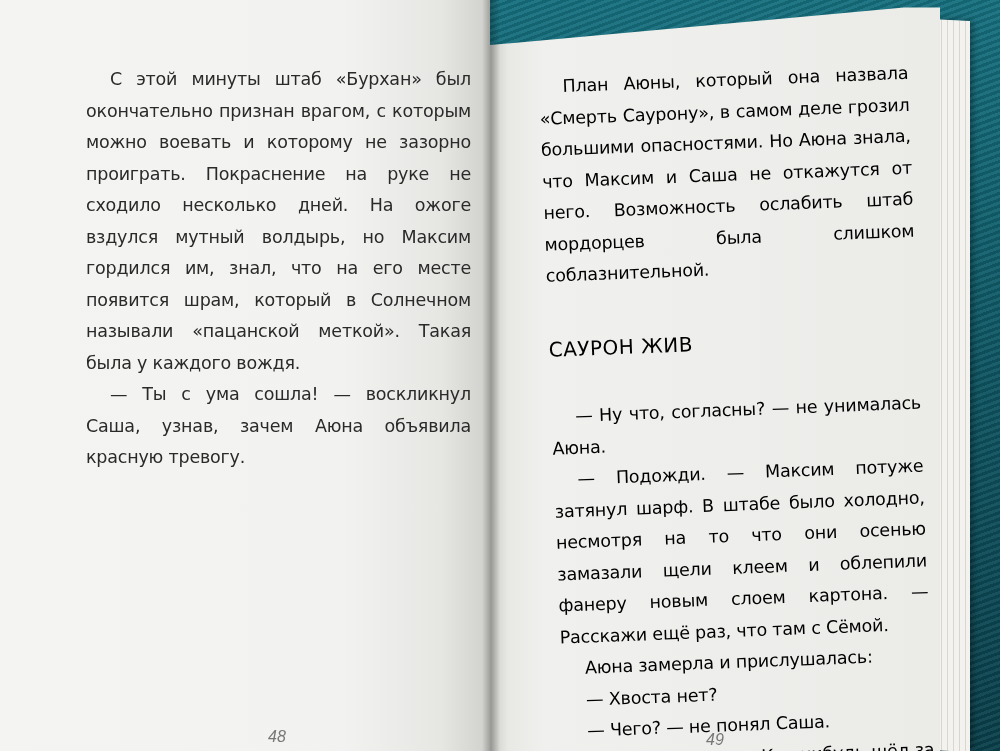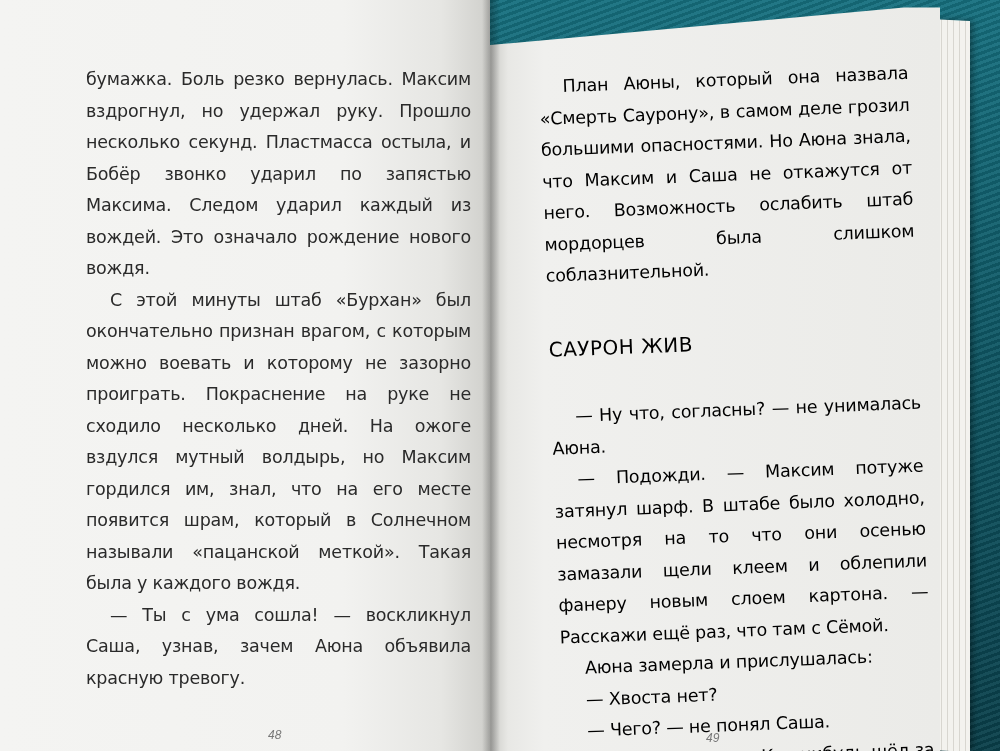--- a/index.html
+++ b/index.html
@@ -41,35 +41,34 @@
   .text p { margin: 0; text-align: justify; text-align-last: left; }
   .text p.indent { text-indent: 24px; }
   .text p.dlg { text-indent: 24px; }
   .left-text { left: 86px; top: 64px; width: 385px; }
   .right-text { left: 538px; top: 72px; width: 370px; transform: rotate(-2.2deg); transform-origin: left top; }
   .chapter {
     text-align: center !important; margin: 42px 0 36px 0 !important;
     font-size: 20px; letter-spacing: 0.5px; text-indent: 0 !important;
   }
   .page-num {
-    position: absolute; font-size: 12px; color: #777; font-style: italic;
+    position: absolute; font-size: 16px; color: #777; font-style: italic;
     font-family: "Liberation Sans", sans-serif;
   }
   .num-left { left: 268px; top: 728px; }
   .num-right { left: 706px; top: 731px; }
 </style>
 </head>
 <body>
 
 <div class="book">
   <div class="page-edges"></div>
 
   <div class="page page-left">
     <div class="text left-text">
-      <p>бумажка. Боль резко вернулась. Максим вздрогнул, но удержал руку. Прошло несколько секунд. Пластмасса остыла, и Бобёр звонко ударил по запястью Максима. Следом ударил каждый из вождей. Это означало рождение нового вождя.</p>
       <p class="indent">С этой минуты штаб «Бурхан» был окончательно признан врагом, с которым можно воевать и которому не зазорно проиграть. Покраснение на руке не сходило несколько дней. На ожоге вздулся мутный волдырь, но Максим гордился им, знал, что на его месте появится шрам, который в Солнечном называли «пацанской меткой». Такая была у каждого вождя.</p>
       <p class="dlg">— Ты с ума сошла! — воскликнул Саша, узнав, зачем Аюна объявила красную тревогу.</p>
 
     </div>
     <div class="page-num num-left">48</div>
   </div>
 
   <div class="page page-right">
   </div>
 

